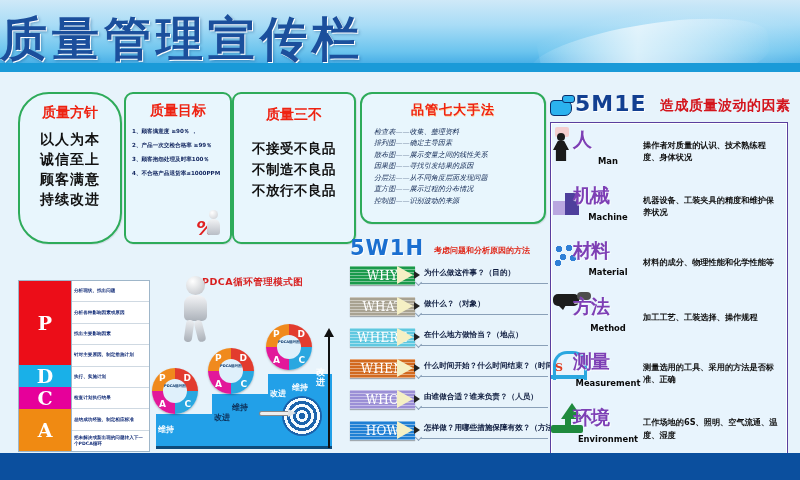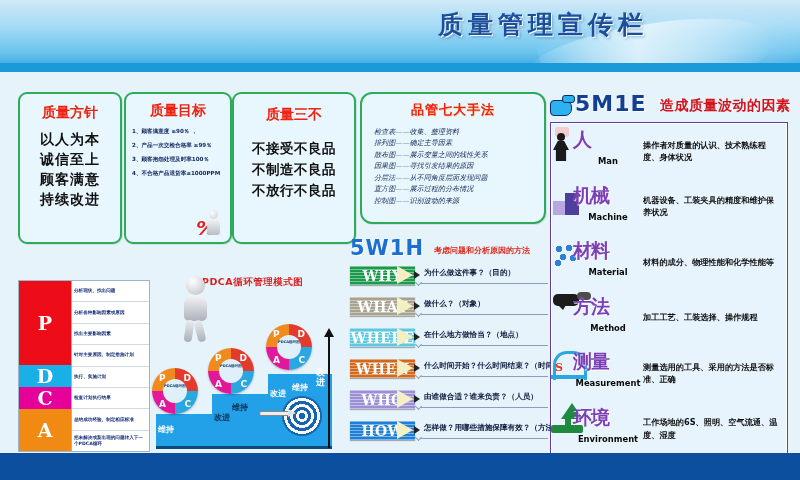--- a/index.html
+++ b/index.html
@@ -15,30 +15,30 @@
     background:linear-gradient(180deg,#cfe9f8 0%,#a8dcf6 35%,#6bc4ee 72%,#2e9fe0 100%);
     overflow:hidden;}
   .header .swoosh{position:absolute;right:-40px;top:-10px;width:300px;height:110px;
     background:radial-gradient(ellipse at 30% 80%, rgba(255,255,255,.55) 0%, rgba(255,255,255,0) 62%);
     transform:rotate(-12deg);}
   .header .swoosh2{position:absolute;right:30px;top:24px;width:240px;height:70px;
     border-radius:50%/40%;
     background:linear-gradient(100deg, rgba(255,255,255,0) 0%, rgba(255,255,255,.65) 45%, rgba(255,255,255,0) 100%);
     transform:rotate(-9deg);}
   .header .edge{position:absolute;left:0;bottom:0;width:800px;height:9px;background:#1a9ad8;}
-  .title{position:absolute;left:0;top:8px;width:648px;text-align:right;
-    font-size:25px;font-weight:bold;color:#1b4f9c;letter-spacing:5px;
+  .title{position:absolute;left:0;top:8px;width:648px;text-align:left;
+    font-size:47px;font-weight:bold;color:#1b4f9c;letter-spacing:5px;
     text-shadow:1px 1px 0 #ffffff, 2px 2px 3px rgba(0,60,120,.35);}
 
   
   .gcard{position:absolute;background:#e8f6fd;border:2px solid #2eab5a;border-radius:9px;
     box-shadow:1px 1px 0 rgba(0,0,0,.08);}
   .gcard .ghead{text-align:center;color:#ee2211;font-weight:bold;}
 
-  #card-policy{left:18px;top:92px;width:100px;height:148px;}
+  #card-policy{left:18px;top:92px;width:100px;height:148px;border-radius:31px;}
   #card-policy .ghead{font-size:14px;margin-top:10px;}
   .policy-lines{margin-top:9px;text-align:center;color:#111;font-weight:bold;font-size:14px;line-height:1.42;letter-spacing:1px;font-family:Liberation Mono, monospace;}
 
   #card-goal{left:124px;top:92px;width:104px;height:148px;}
   #card-goal .ghead{font-size:14px;margin-top:8px;}
   .goal-list{margin:8px 5px 0 6px;font-size:5.6px;color:#10245e;font-weight:bold;line-height:1.35;}
   .goal-list li{margin-bottom:6.5px;list-style:none;white-space:nowrap;}
   .goal-list{padding:0;}
   .pct{position:absolute;right:14px;bottom:2px;font-size:20px;color:#e02020;font-weight:bold;font-style:italic;}
   .figurine{position:absolute;right:8px;bottom:0px;width:17px;height:32px;}
@@ -61,21 +61,21 @@
   
   #w1h{position:absolute;left:348px;top:236px;width:200px;height:222px;}
   .w1h-title{position:absolute;left:2px;top:0;font-size:21px;font-weight:bold;color:#1b6fd0;letter-spacing:1px;
     text-shadow:1px 1px 0 #fff;}
   .w1h-sub{position:absolute;left:86px;top:9px;font-size:8px;font-weight:bold;color:#e02718;}
   .w1h-rows{position:absolute;left:0;top:28px;width:200px;}
   .w1h-row{position:relative;height:31px;}
   .tab{position:absolute;left:2px;top:2px;width:65px;height:19px;
     display:flex;align-items:center;justify-content:center;
     color:#fff;font-family:"DejaVu Serif","Liberation Serif",serif;
-    font-size:14px;font-weight:bold;letter-spacing:.3px;
+    font-size:12px;font-weight:normal;letter-spacing:.3px;
     background-image:repeating-linear-gradient(180deg, rgba(255,255,255,.42) 0 1px, rgba(255,255,255,0) 1px 3px);
     box-shadow:0 1px 1px rgba(0,0,0,.3);}
   .arrow{position:absolute;left:49px;top:2px;width:0;height:0;
     border-top:9.5px solid transparent;border-bottom:9.5px solid transparent;border-left:16px solid #f5f0c4;}
   .bullet{position:absolute;left:66px;top:7px;width:0;height:0;
     border-top:4px solid transparent;border-bottom:4px solid transparent;border-left:6px solid #222;}
   .w1h-text{position:absolute;left:76px;top:4px;width:124px;font-size:7.6px;font-weight:bold;color:#0d1b3e;
     white-space:nowrap;}
   .w1h-line{position:absolute;left:72px;top:19px;width:128px;height:1px;background:#8aa0b8;}
   .w1h-line:after{content:"";position:absolute;left:-4px;top:-3px;width:4px;height:4px;

